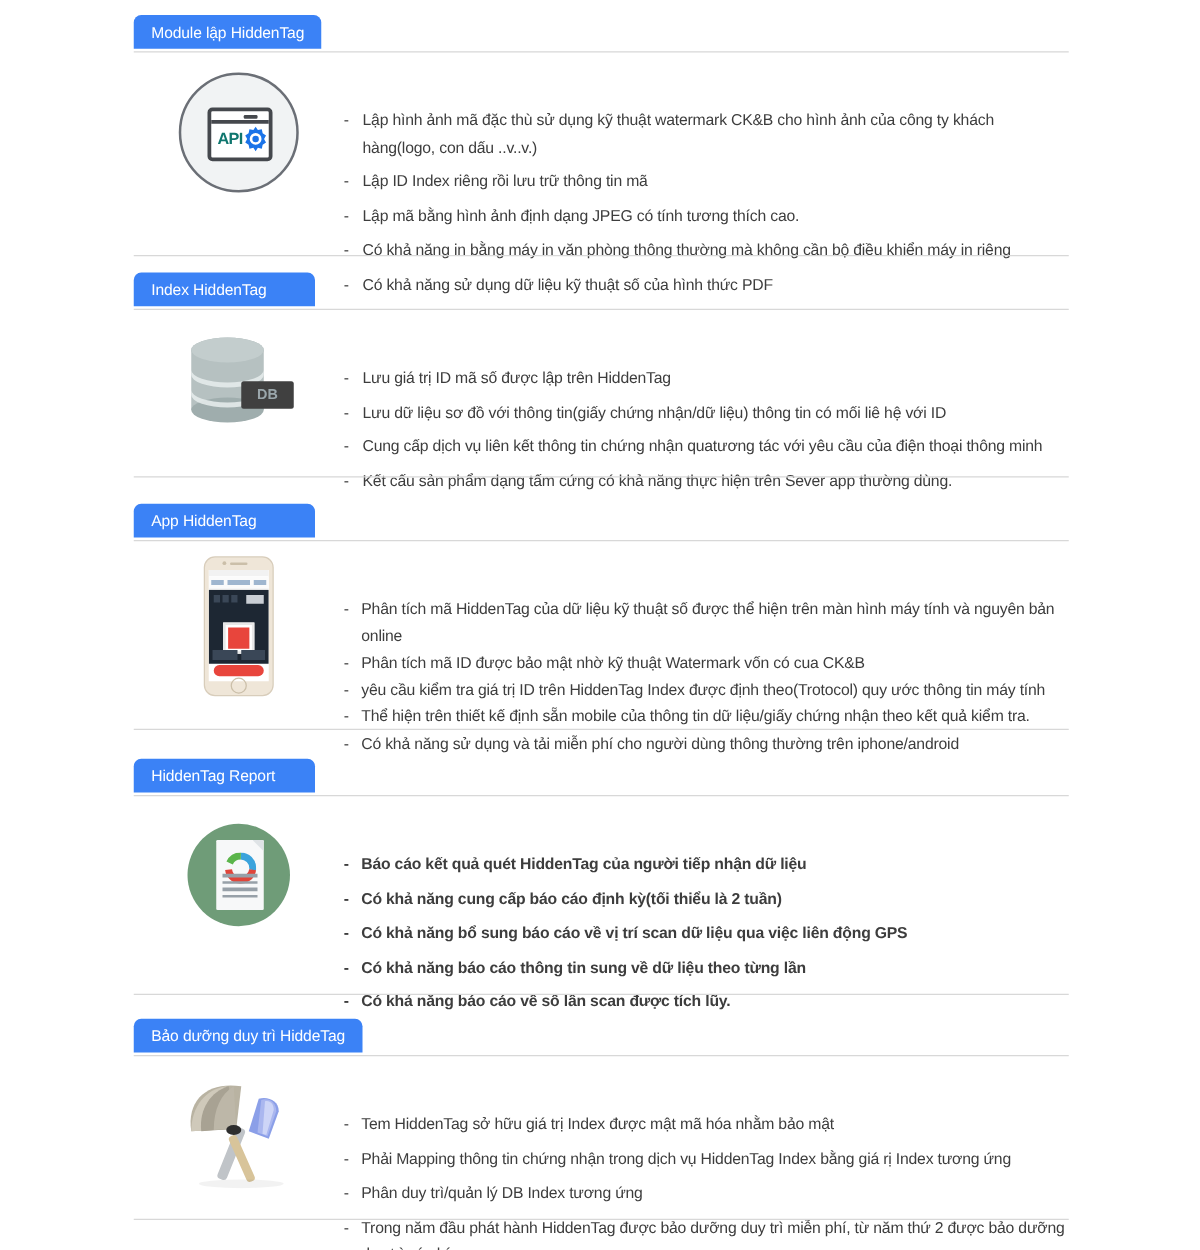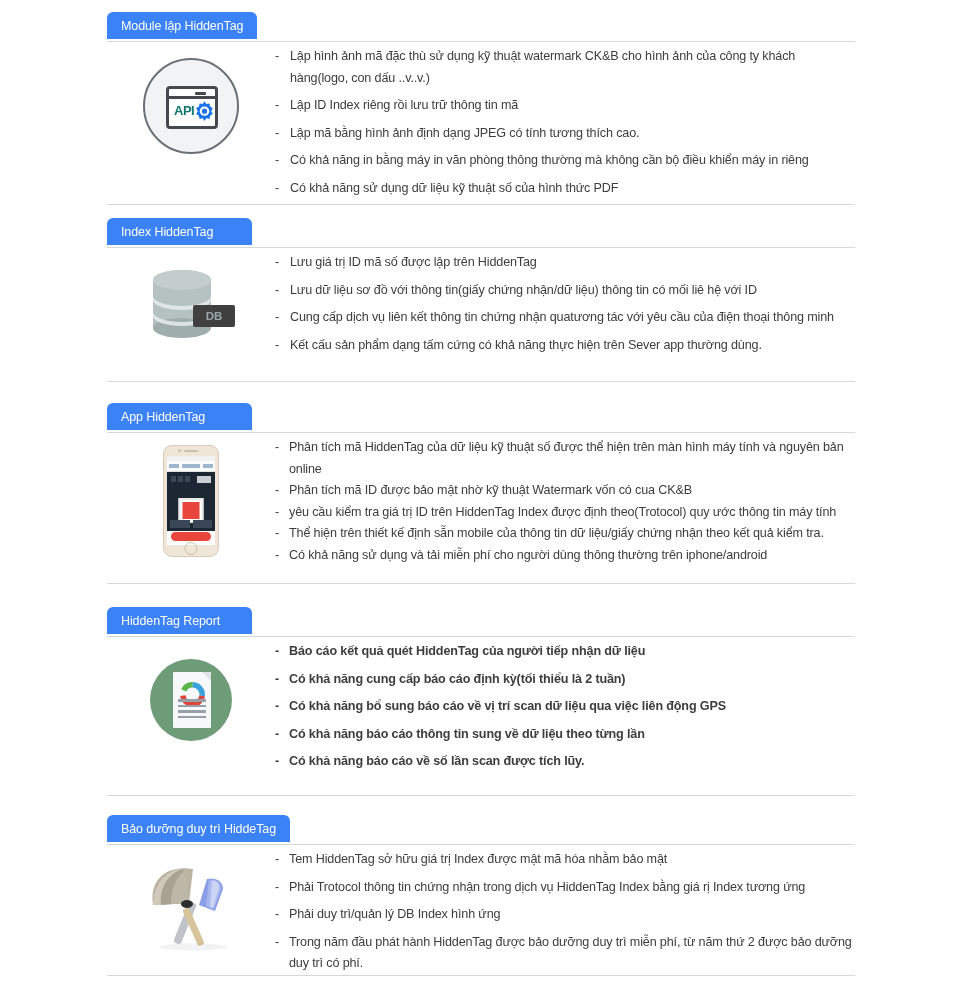--- a/index.html
+++ b/index.html
@@ -27,21 +27,21 @@
     white-space:nowrap;
     letter-spacing:-0.1px;
   }
   .tab-underline{
     position:absolute;left:0;bottom:0;width:748px;height:1px;background:#d8d8d8;
   }
 
   
   .sec-body{position:relative;margin-left:107px;width:748px;display:flex;}
   .icon-cell{width:168px;flex:0 0 168px;display:flex;align-items:flex-start;justify-content:center;}
-  .text-cell{flex:1;padding-top:4px;}
+  .text-cell{flex:1;padding-top:4px;margin-top:40px;}
 
   .bullet{
     font-size:12.6px;line-height:21.5px;color:#3d3d3d;
     padding-left:14px;position:relative;margin-bottom:2px;
     letter-spacing:-0.15px;
   }
   .bullet.hang{padding-left:15px;}
   .bullet::before{
     content:"-";position:absolute;left:0;top:0;color:#3d3d3d;
   }
@@ -273,21 +273,21 @@
             <path d="M64 16 C72 14 80 18 80 26 L72 48 L56 42 Z" fill="#8b9fe8"></path>
             <path d="M66 17 C72 15 78 19 78 26 L71 46 L63 43 Z" fill="#aab7ef"></path>
             <path d="M69 18 C73 17 76 20 76 25 L70 45 L67 44 Z" fill="#cdd5f7"></path>
 
             <ellipse cx="50" cy="84" rx="34" ry="3.5" fill="#000000" opacity="0.05"></ellipse>
           </svg>
         </div>
       </div>
       <div class="text-cell">
         <div class="bullet sp">Tem HiddenTag sở hữu giá trị Index được mật mã hóa nhằm bảo mật</div>
-        <div class="bullet sp">Phải Trotocol thông tin chứng nhận trong dịch vụ HiddenTag Index bằng giá rị Index tương ứng</div>
-        <div class="bullet sp">Phải duy trì/quản lý DB Index hình ứng</div>
+        <div class="bullet sp">Phải Mapping thông tin chứng nhận trong dịch vụ HiddenTag Index bằng giá rị Index tương ứng</div>
+        <div class="bullet sp">Phân duy trì/quản lý DB Index tương ứng</div>
         <div class="bullet">Trong năm đầu phát hành HiddenTag được bảo dưỡng duy trì miễn phí, từ năm thứ 2 được bảo dưỡng duy trì có phí.</div>
       </div>
     </div>
     <div class="sec-bottom" style="top:160px;"></div>
   </div>
 
 </div>
 
 </body></html>

